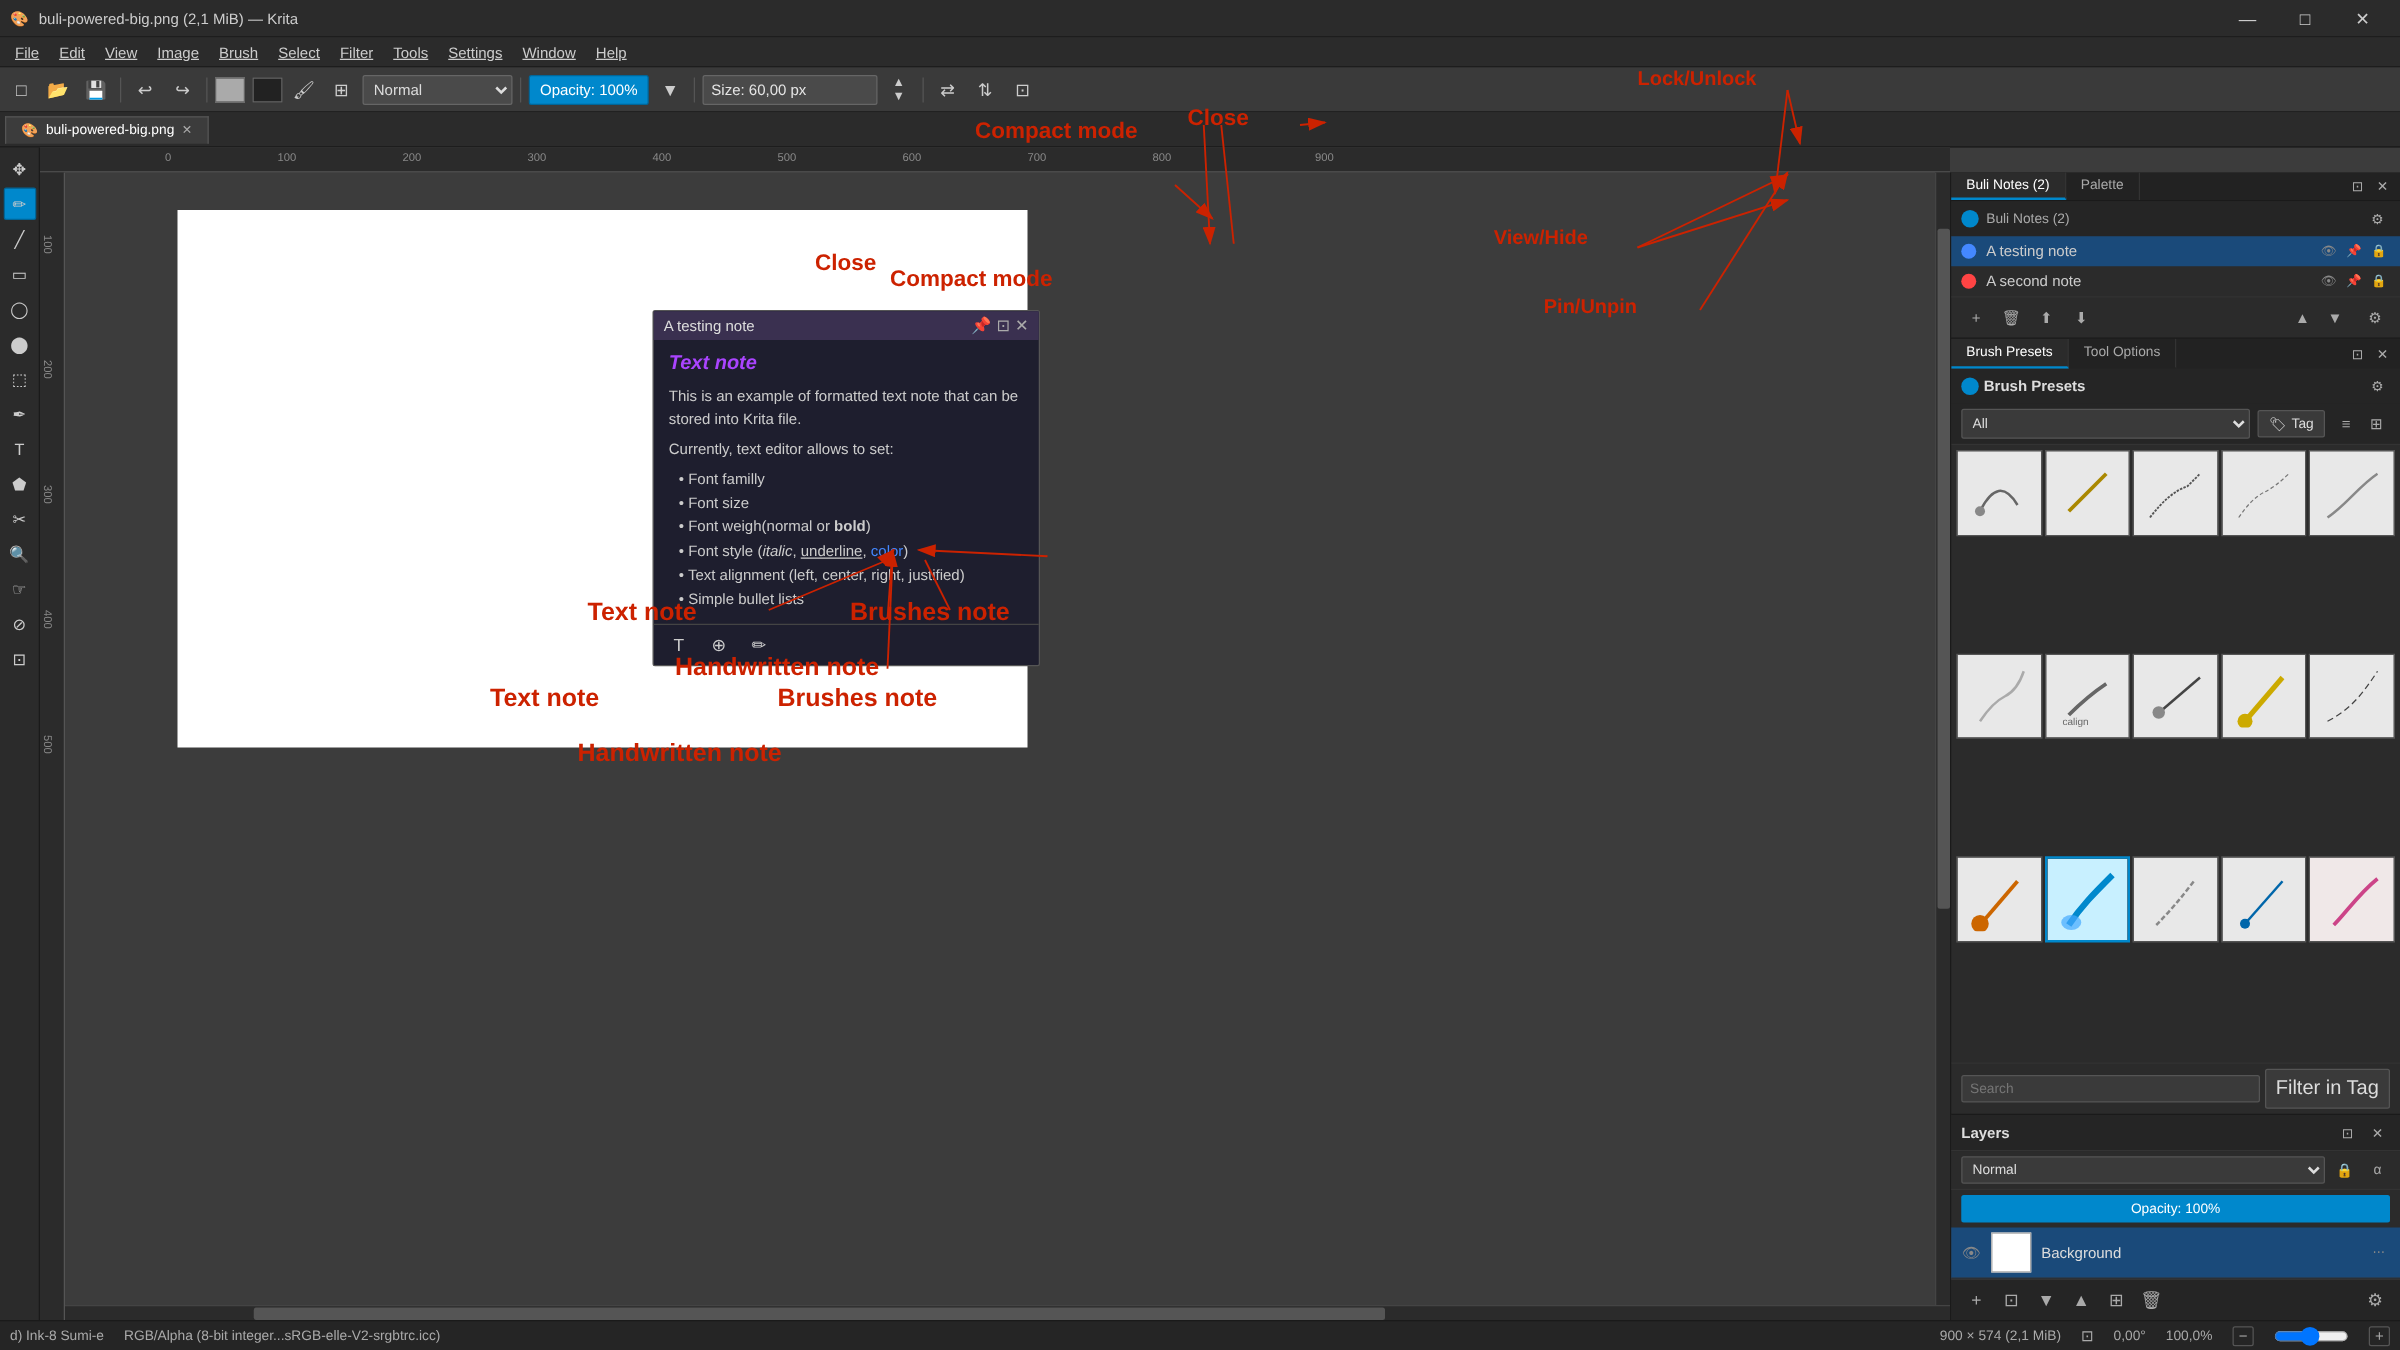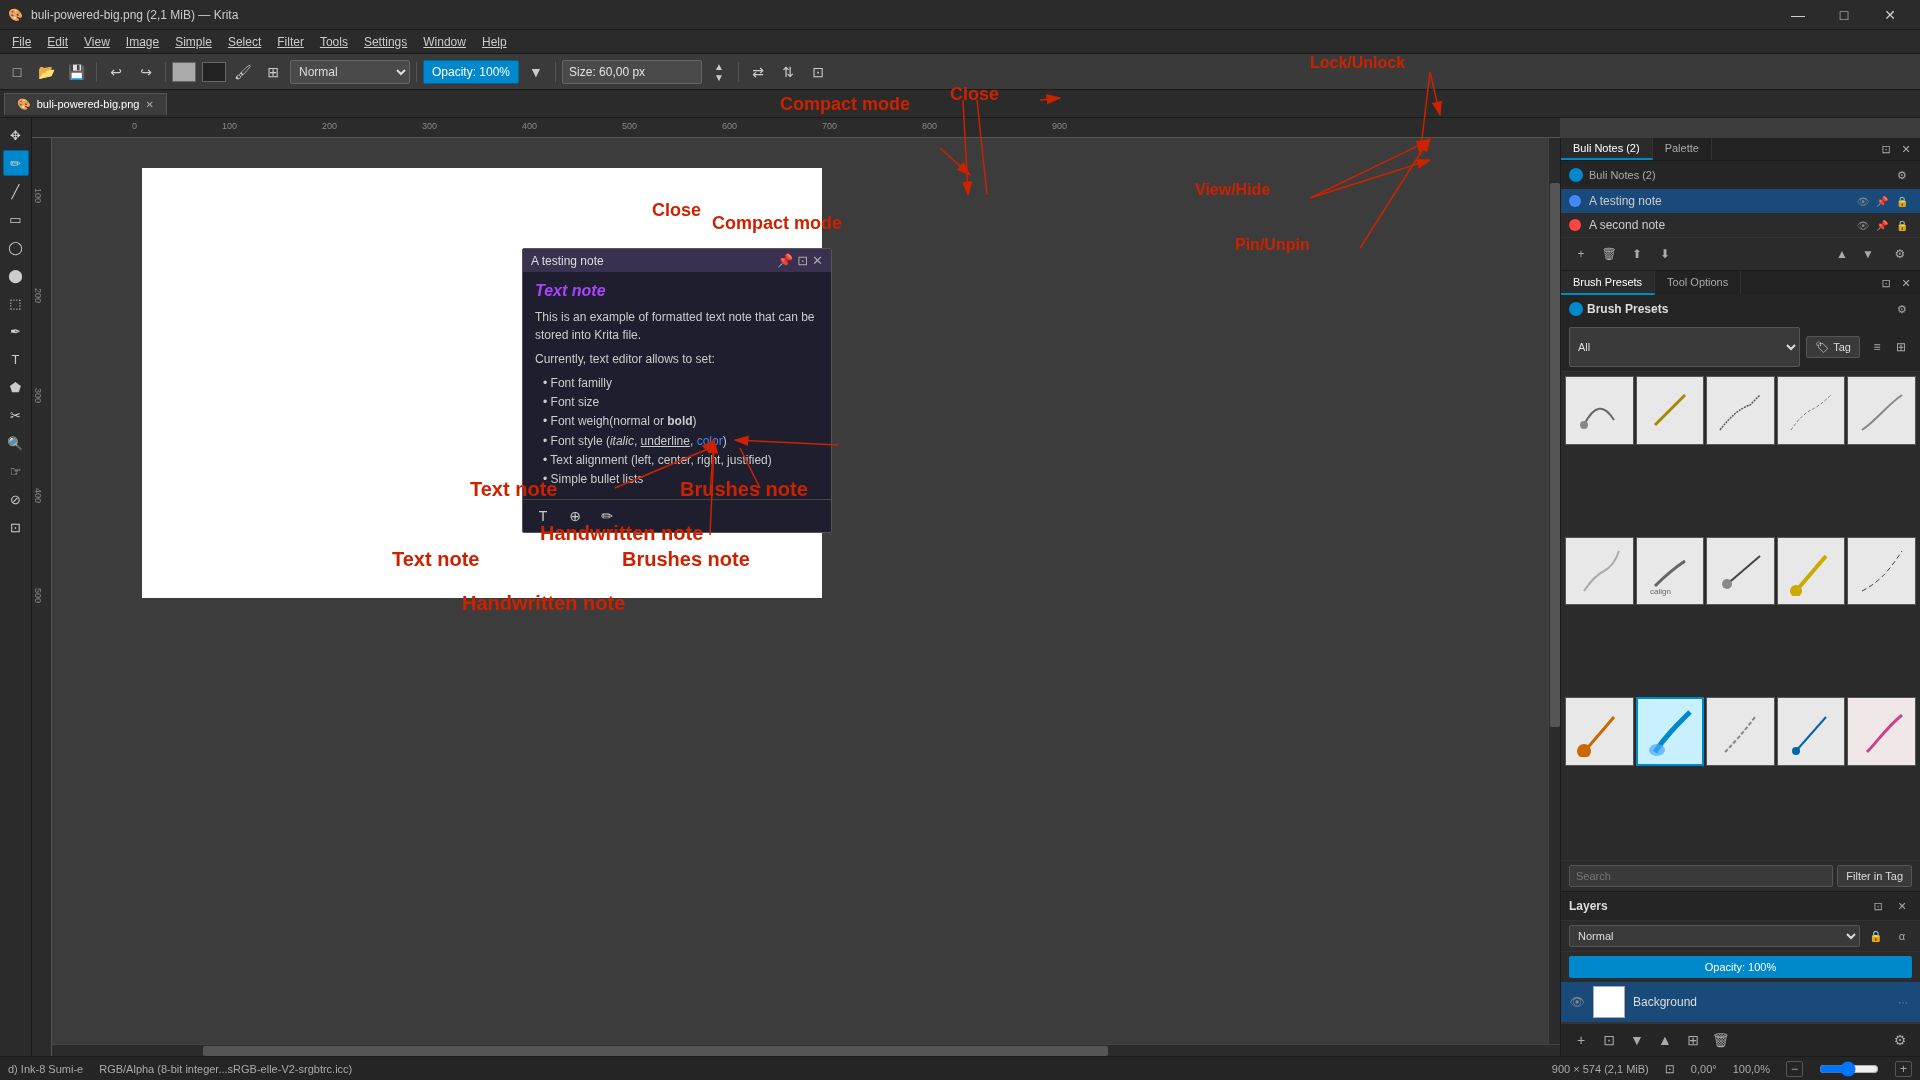--- a/index.html
+++ b/index.html
@@ -208,33 +208,33 @@
       font-size: 11px;
       color: #aaa;
       gap: 4px;
     }
     .brush-panel-header .bph-icon { width: 14px; height: 14px; background: #0088cc; border-radius: 50%; }
     .brush-panel-title { flex: 1; color: #ddd; font-size: 12px; font-weight: bold; }
     .brush-panel-actions { display: flex; gap: 4px; }
     .bpa-btn { width: 20px; height: 20px; background: none; border: none; color: #aaa; cursor: pointer; font-size: 11px; }
 
     .brush-filter-row { display: flex; align-items: center; padding: 4px 8px; gap: 6px; background: #252525; border-bottom: 1px solid #333; }
-    .brush-filter-select { background: #3a3a3a; border: 1px solid #555; color: #ddd; height: 40px; padding: 0 4px; font-size: 11px; flex: 1; border-radius: 2px; }
+    .brush-filter-select { background: #3a3a3a; border: 1px solid #555; color: #ddd; height: 24px; padding: 0 4px; font-size: 11px; flex: 1; border-radius: 2px; }
     .brush-tag-btn { background: #3a3a3a; border: 1px solid #555; color: #ddd; height: 22px; padding: 0 8px; font-size: 11px; border-radius: 2px; cursor: pointer; display: flex; align-items: center; gap: 4px; }
     .brush-view-btns { display: flex; gap: 2px; }
     .brush-view-btn { width: 22px; height: 22px; background: none; border: none; color: #aaa; cursor: pointer; font-size: 12px; }
 
     .brush-grid { display: grid; grid-template-columns: repeat(5, 1fr); gap: 2px; padding: 4px; overflow-y: auto; flex: 1; }
     .brush-item { width: 100%; aspect-ratio: 1; background: #3a3a3a; border: 1px solid #555; cursor: pointer; overflow: hidden; display: flex; align-items: center; justify-content: center; }
     .brush-item.selected { border-color: #0088cc; border-width: 2px; }
     .brush-item-inner { width: 100%; height: 100%; background: #f0f0f0; display: flex; align-items: center; justify-content: center; font-size: 20px; }
 
     .brush-search-row { padding: 4px 8px; display: flex; gap: 4px; align-items: center; border-top: 1px solid #333; }
     .brush-search-input { flex: 1; background: #3a3a3a; border: 1px solid #555; color: #ddd; height: 22px; padding: 0 6px; font-size: 11px; border-radius: 2px; }
-    .brush-filter-tag-btn { background: #3a3a3a; border: 1px solid #555; color: #ddd; height: 22px; padding: 0 8px; font-size: 11px; border-radius: 2px; cursor: pointer; }
+    .brush-filter-tag-btn { background: #3a3a3a; border: 1px solid #555; color: #ddd; height: 32px; padding: 0 8px; font-size: 16px; border-radius: 2px; cursor: pointer; }
 
     
     #layers-panel { border-top: 1px solid #1a1a1a; }
     .layers-header { display: flex; align-items: center; padding: 4px 8px; background: #252525; font-size: 11px; color: #aaa; gap: 4px; border-bottom: 1px solid #333; }
     .layers-title { flex: 1; color: #ddd; font-size: 12px; font-weight: bold; }
     .layers-actions { display: flex; gap: 4px; }
     .layers-action-btn { width: 20px; height: 20px; background: none; border: none; color: #aaa; cursor: pointer; font-size: 11px; }
 
     .layers-blend-row { display: flex; align-items: center; padding: 4px 8px; gap: 6px; background: #2b2b2b; border-bottom: 1px solid #333; }
     .layers-blend-select { background: #3a3a3a; border: 1px solid #555; color: #ddd; height: 22px; padding: 0 4px; font-size: 11px; flex: 1; border-radius: 2px; }
@@ -292,21 +292,21 @@
     <button class="title-btn">□</button>
     <button class="title-btn close">✕</button>
   </div>
 </div>
 
 <div id="menubar">
   <span class="menu-item">File</span>
   <span class="menu-item">Edit</span>
   <span class="menu-item">View</span>
   <span class="menu-item">Image</span>
-  <span class="menu-item">Simple</span>
+  <span class="menu-item">Brush</span>
   <span class="menu-item">Select</span>
   <span class="menu-item">Filter</span>
   <span class="menu-item">Tools</span>
   <span class="menu-item">Settings</span>
   <span class="menu-item">Window</span>
   <span class="menu-item">Help</span>
 </div>
 
 <div id="toolbar">
   <button class="toolbar-btn">□</button>

